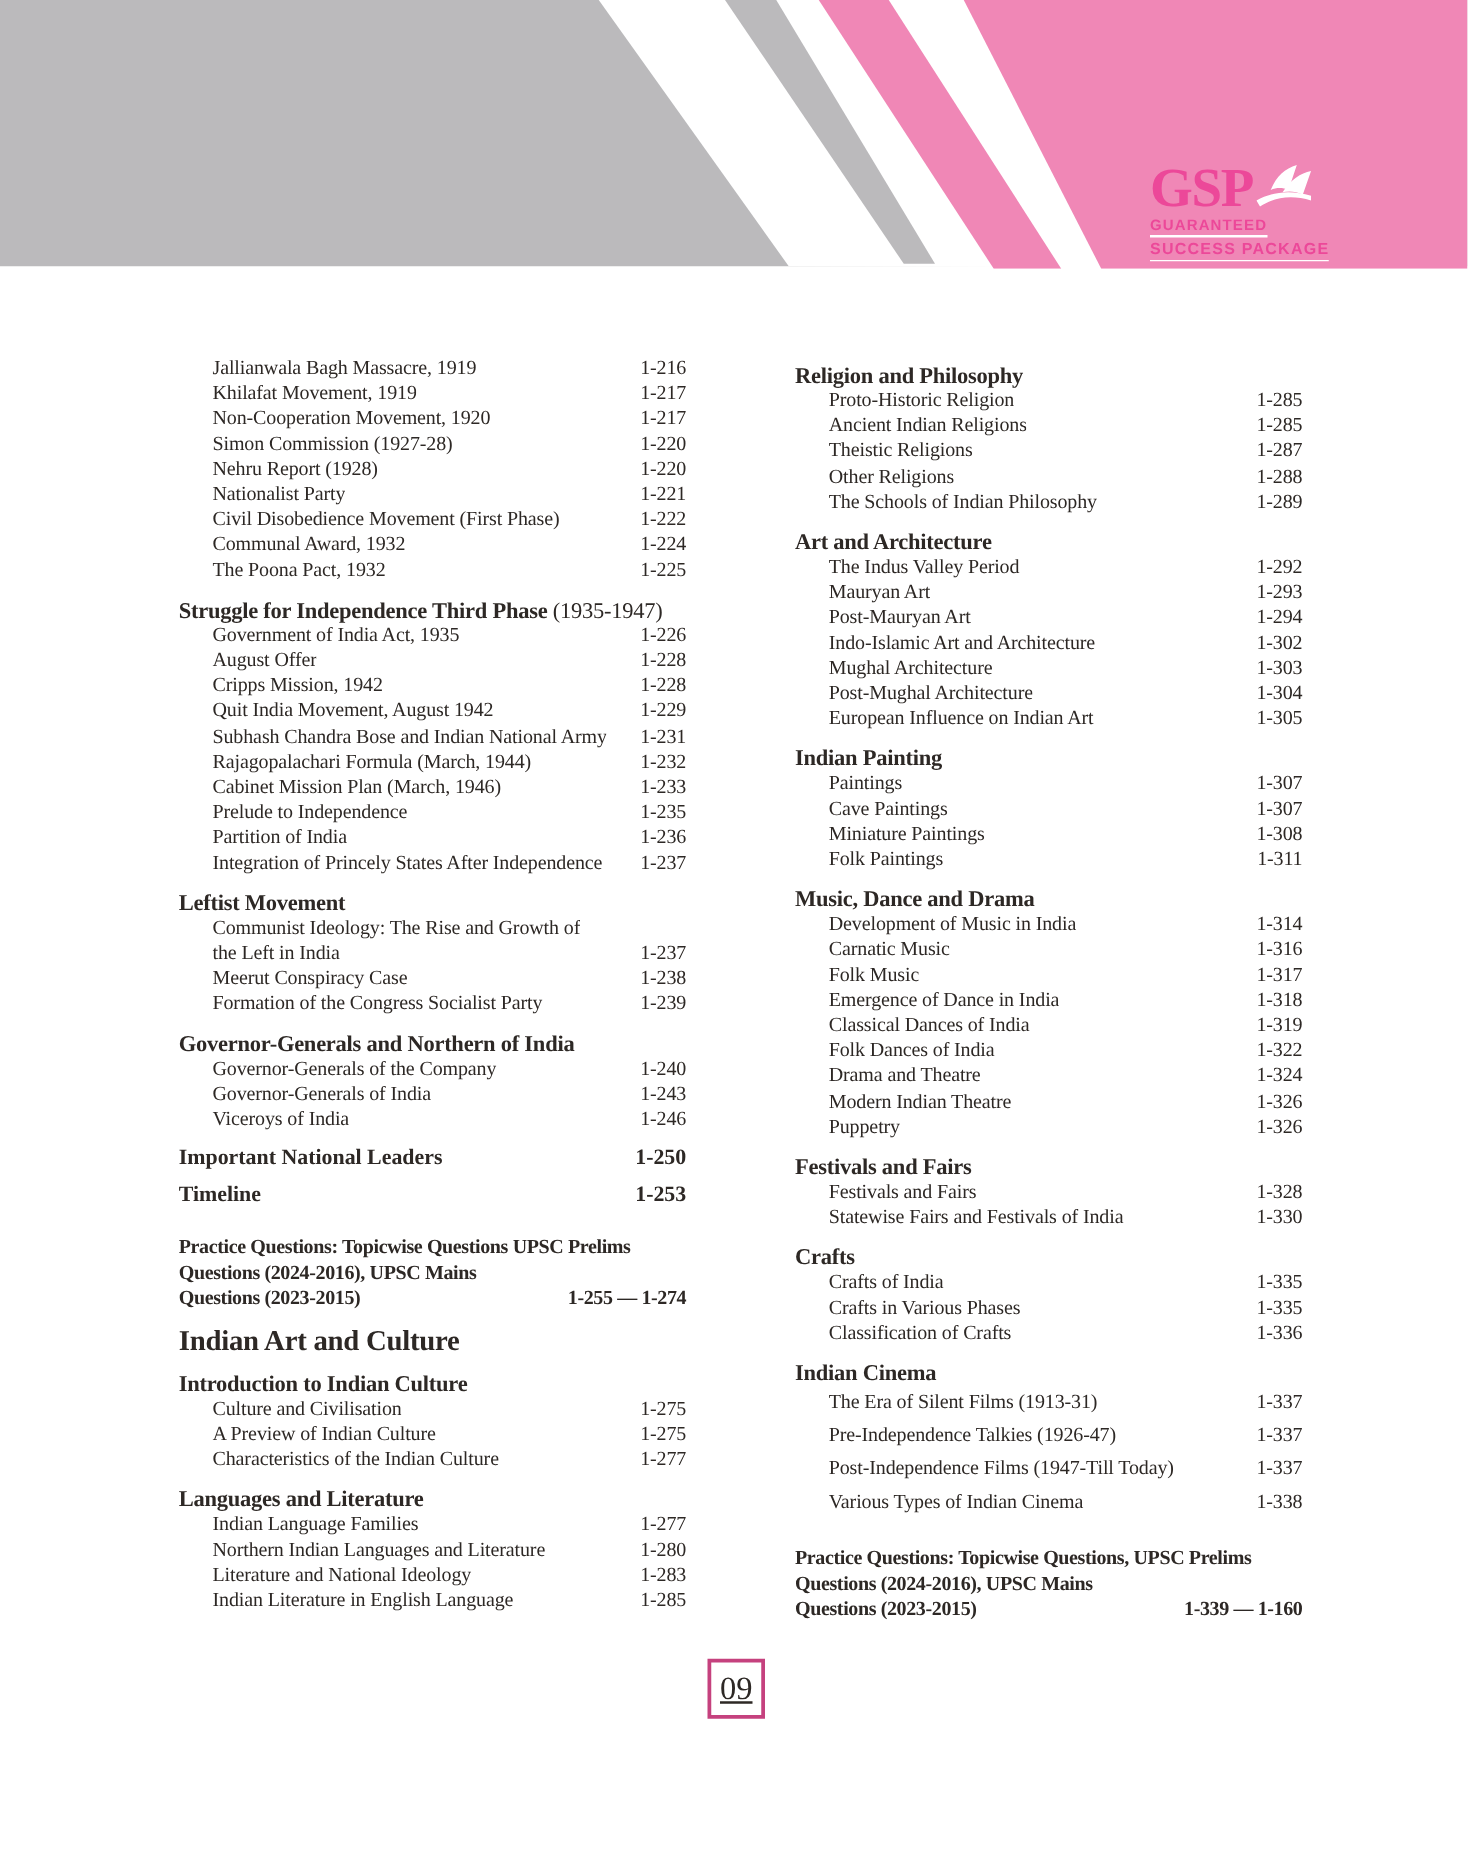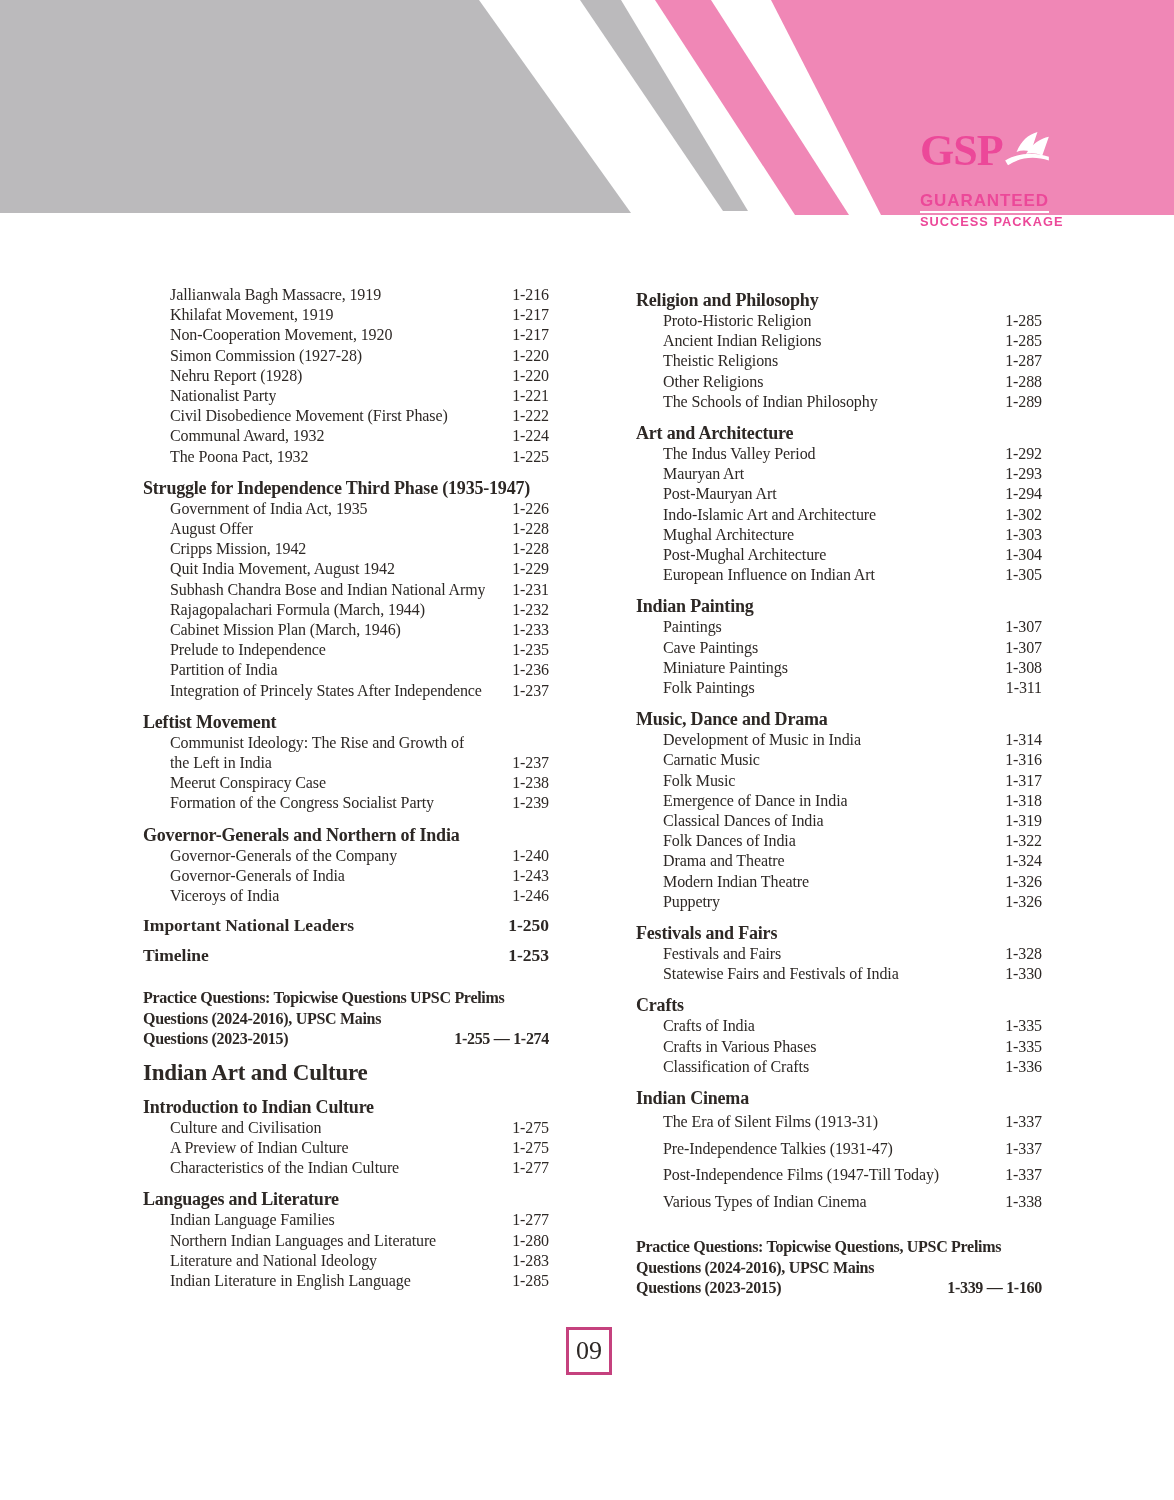--- a/index.html
+++ b/index.html
@@ -14,38 +14,38 @@
   
   .gsp-logo{position:absolute;top:131px;left:920px;color:#ec4899;line-height:1;}
   .gsp-logo-top{display:flex;align-items:flex-end;}
   .gsp-acronym{
     font-family:"Liberation Serif","DejaVu Serif",serif;font-weight:bold;
     font-size:44px;line-height:36px;letter-spacing:-1px;
   }
   .gsp-icon{width:44px;height:38px;margin-left:2px;margin-bottom:0px;}
   .gsp-guaranteed{
     font-family:"Liberation Sans","DejaVu Sans",sans-serif;font-weight:bold;
-    font-size:17px;letter-spacing:0.9px;margin-top:23px;
+    font-size:12px;letter-spacing:0.9px;margin-top:5px;
     border-bottom:2px solid #ffffff;padding-bottom:2px;display:inline-block;
   }
   .gsp-success{
     font-family:"Liberation Sans","DejaVu Sans",sans-serif;font-weight:bold;
     font-size:12.8px;letter-spacing:1.0px;margin-top:3px;
     border-bottom:1.5px solid #ffffff;padding-bottom:2px;display:inline-block;
   }
   
   .toc-col{position:absolute;width:406px;}
   .toc-col-left{left:143px;top:285px;}
   .toc-col-right{left:636px;top:289px;}
 
   .toc-block{margin-top:10px;}
   .toc-col > .toc-block:first-child{margin-top:0;}
 
   .toc-heading{font-weight:bold;font-size:18px;line-height:22px;letter-spacing:-0.2px;}
-  .toc-heading .suffix{font-weight:bold;}
+  .toc-heading .suffix{font-weight:normal;}
 
   .toc-item{
     display:flex;justify-content:space-between;align-items:baseline;
     padding-left:27px;font-size:16px;line-height:20.2px;white-space:nowrap;
     letter-spacing:-0.1px;
   }
   .toc-item .lbl{overflow:hidden;}
   .toc-item .pg{margin-left:8px;}
   .toc-block.spaced .toc-item{line-height:26.5px;}
 
@@ -58,21 +58,21 @@
     letter-spacing:-0.3px;
   }
   .bold-para .pline{white-space:nowrap;}
   .bold-para .pline-last{display:flex;justify-content:space-between;align-items:baseline;}
   .chapter-heading{font-weight:bold;font-size:23px;line-height:26px;margin-top:9px;letter-spacing:-0.2px;}
 
   
   .page-box{
     position:absolute;left:566px;top:1327px;width:40px;height:42px;
     border:3px solid #84cc16;display:flex;align-items:center;justify-content:center;
-    font-size:26px;color:#2d2825;
+    font-size:26px;color:#2d2825;text-decoration:underline;
   }
 </style>
 </head>
 <body>
 
 <div class="banner">
   <svg width="1174" height="215" viewBox="0 0 1174 215">
     <rect x="0" y="0" width="1174" height="213" class="f-gray" fill="#bbbabc"></rect>
     <polygon points="479,0 1174,0 1174,215 631,213" fill="#ffffff"></polygon>
     <polygon class="f-pink" points="771,0 1174,0 1174,215 881,215" fill="#f087b6"></polygon>
@@ -402,21 +402,21 @@
         <span class="pg">1-336</span>
       </div>
     </div>
     <div class="toc-block spaced">
       <div class="toc-heading"><span>Indian Cinema</span></div>
       <div class="toc-item">
         <span class="lbl">The Era of Silent Films (1913-31)</span>
         <span class="pg">1-337</span>
       </div>
       <div class="toc-item">
-        <span class="lbl">Pre-Independence Talkies (1931-47)</span>
+        <span class="lbl">Pre-Independence Talkies (1926-47)</span>
         <span class="pg">1-337</span>
       </div>
       <div class="toc-item">
         <span class="lbl">Post-Independence Films (1947-Till Today)</span>
         <span class="pg">1-337</span>
       </div>
       <div class="toc-item">
         <span class="lbl">Various Types of Indian Cinema</span>
         <span class="pg">1-338</span>
       </div>

